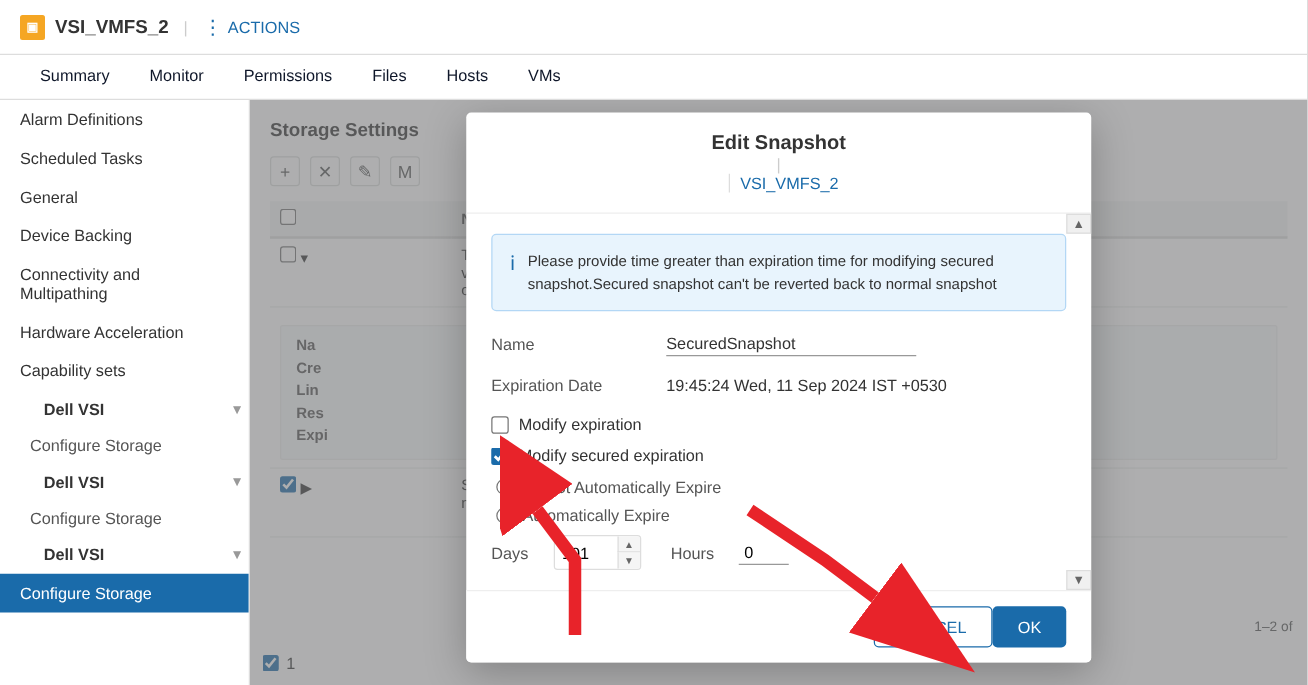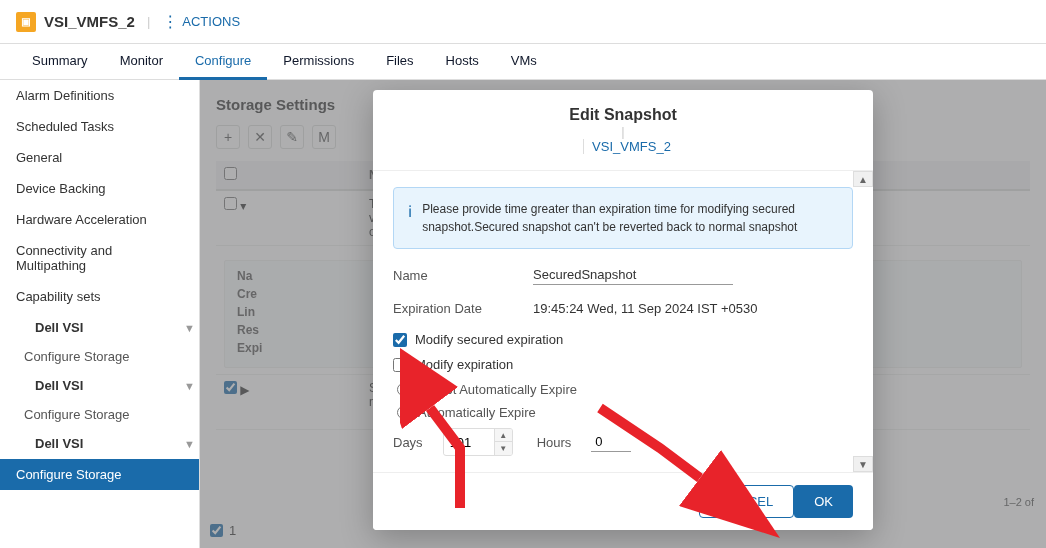--- a/index.html
+++ b/index.html
@@ -116,36 +116,35 @@
   <span class="separator">|</span>
   <div class="actions-btn">
     <span class="dots-icon">⋮</span>
     <span>ACTIONS</span>
   </div>
 </div>
 
 <div class="nav-tabs">
   <div class="nav-tab">Summary</div>
   <div class="nav-tab">Monitor</div>
-  <div class="nav-tab active">Configure</div>
   <div class="nav-tab">Permissions</div>
   <div class="nav-tab">Files</div>
   <div class="nav-tab">Hosts</div>
   <div class="nav-tab">VMs</div>
 </div>
 
 <div class="main-layout">
 
   <div class="sidebar">
     <div class="sidebar-item">Alarm Definitions</div>
     <div class="sidebar-item">Scheduled Tasks</div>
     <div class="sidebar-item">General</div>
     <div class="sidebar-item">Device Backing</div>
+    <div class="sidebar-item">Connectivity and Multipathing</div>
     <div class="sidebar-item">Hardware Acceleration</div>
-    <div class="sidebar-item">Connectivity and Multipathing</div>
     <div class="sidebar-item">Capability sets</div>
 
     <div class="sidebar-group">
       <span>Dell VSI</span>
       <span class="chevron">▼</span>
     </div>
     <div class="sidebar-sub">Configure Storage</div>
 
     <div class="sidebar-group">
       <span>Dell VSI</span>
@@ -244,27 +243,27 @@
               <span class="form-label">Name</span>
               <input class="form-input" type="text" value="SecuredSnapshot" style="">
             </div>
 
             <div class="form-row">
               <span class="form-label">Expiration Date</span>
               <span class="form-value">19:45:24 Wed, 11 Sep 2024 IST +0530</span>
             </div>
 
             <div class="checkbox-row">
+              <input type="checkbox" id="modExp" style="">
+              <label for="modExp">Modify expiration</label>
+            </div>
+
+            <div class="checkbox-row">
               <input type="checkbox" id="modSec" checked="" style="">
               <label for="modSec">Modify secured expiration</label>
-            </div>
-
-            <div class="checkbox-row">
-              <input type="checkbox" id="modExp" style="">
-              <label for="modExp">Modify expiration</label>
             </div>
 
             <div class="radio-row">
               <input type="radio" name="expireOption" id="noExpire" style="">
               <label for="noExpire">Do not Automatically Expire</label>
             </div>
 
             <div class="radio-row">
               <input type="radio" name="expireOption" id="autoExpire" style="">
               <label for="autoExpire">Automatically Expire</label>

